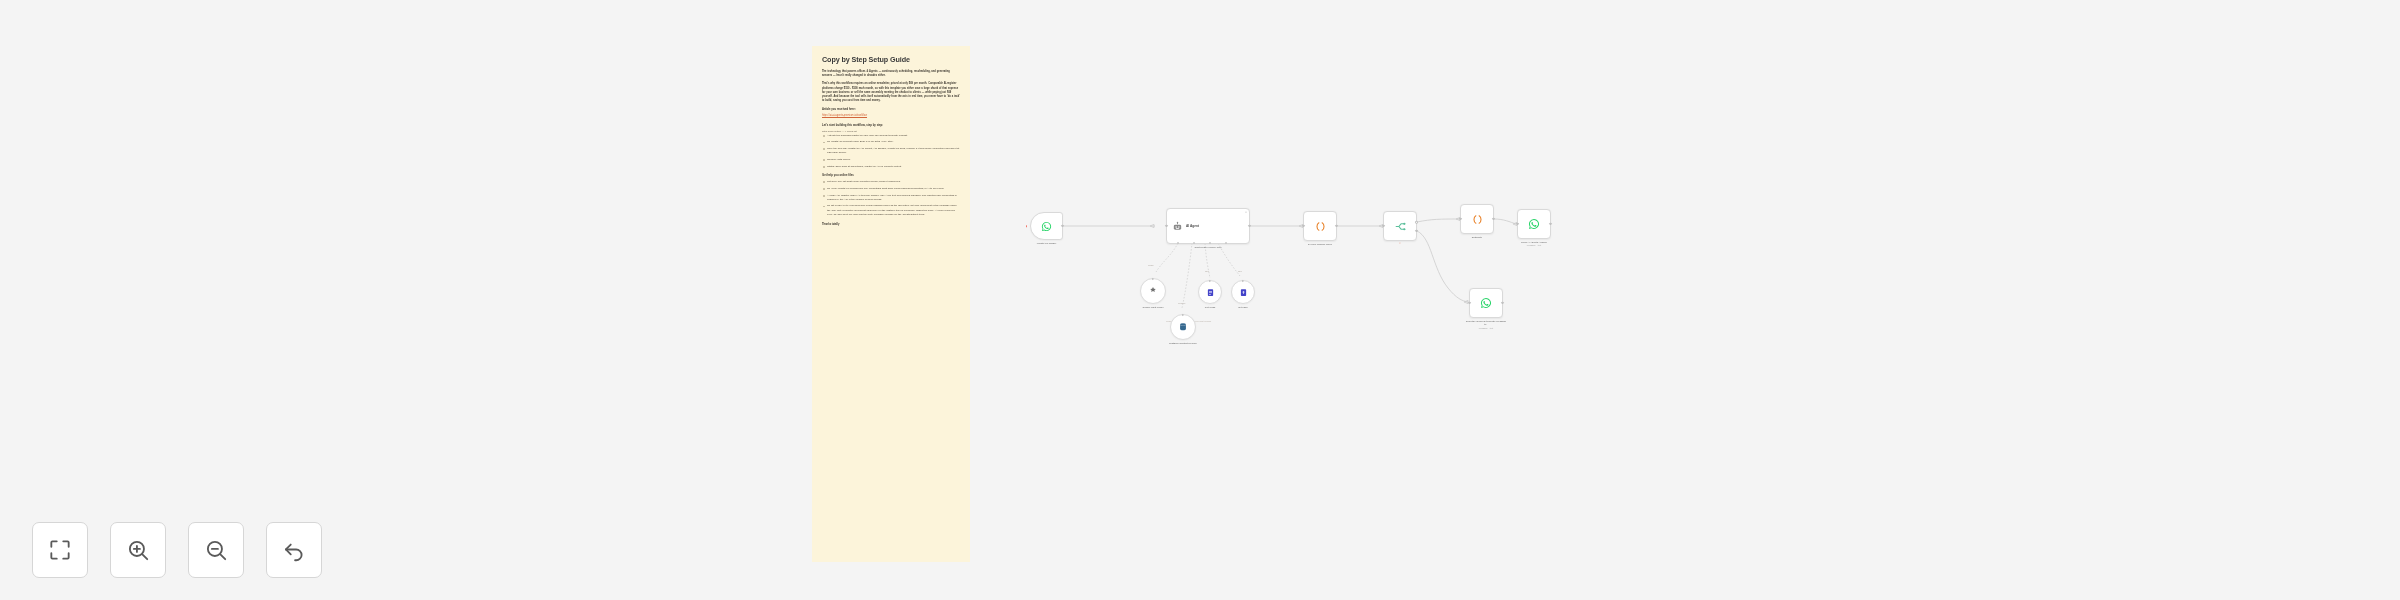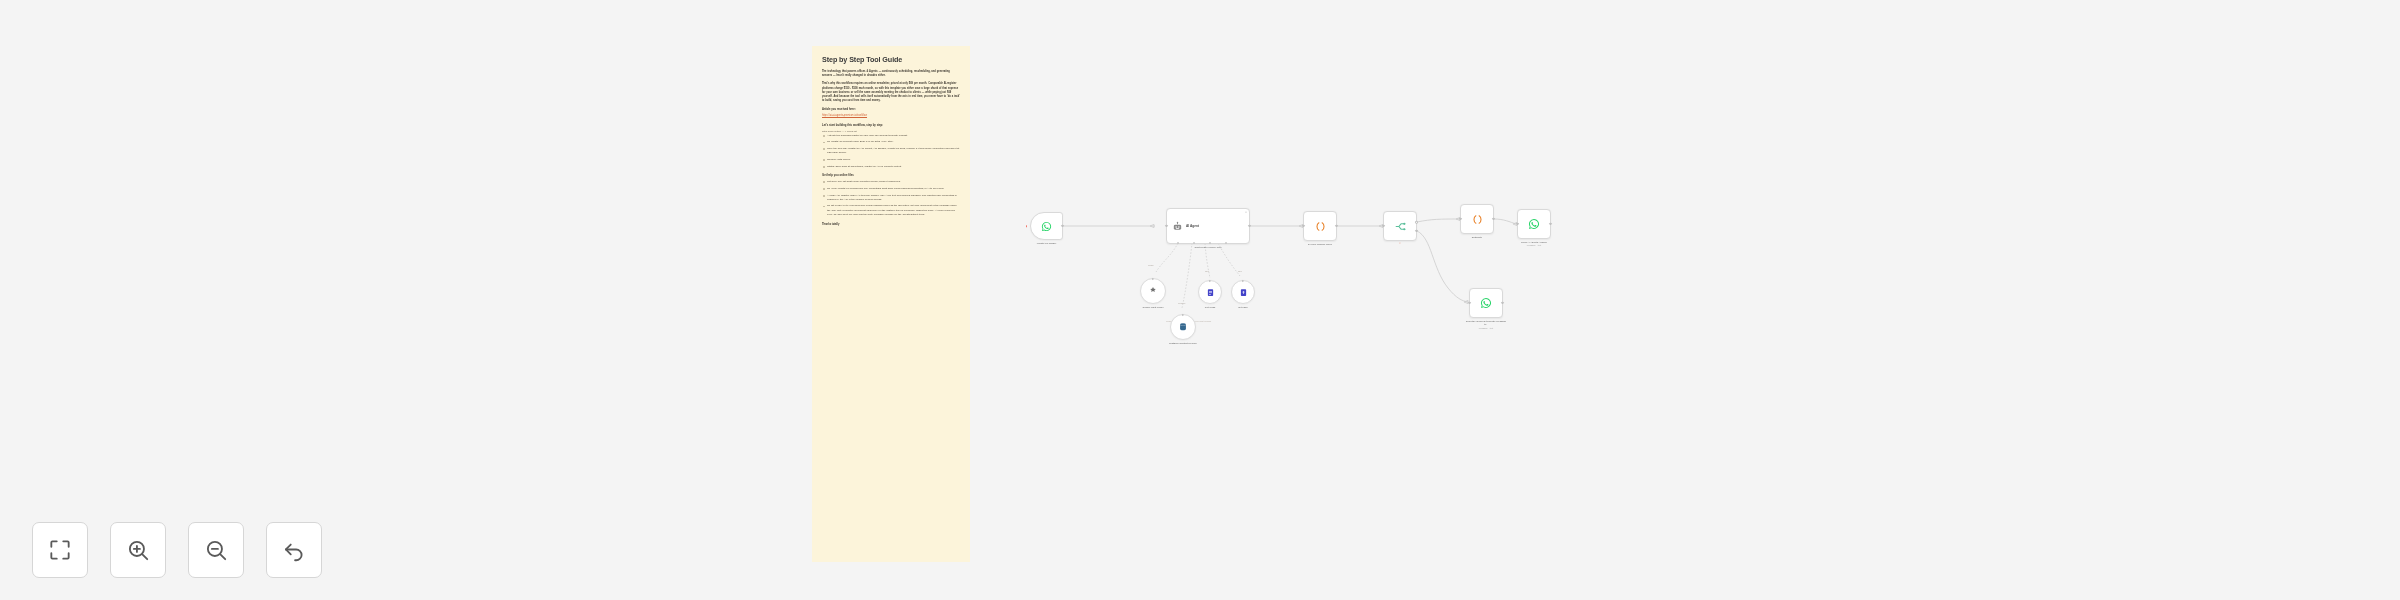--- a/index.html
+++ b/index.html
@@ -222,21 +222,21 @@
     <path d="M1494,219 C1504,219 1510,222 1516,224"></path>
     <path d="M1513,224 l4,-1.6 v3.2 z" fill="#c0c0c0" stroke="none"></path>
 
     <path class="dash" d="M1178,243 C1172,255 1162,262 1156,272"></path>
     <path class="dash" d="M1192,243 C1190,262 1186,290 1182,308"></path>
     <path class="dash" d="M1205,243 C1206,258 1208,268 1210,278"></path>
     <path class="dash" d="M1218,243 C1225,256 1232,266 1240,276"></path>
   </svg>
 
   <div class="doc-panel">
-    <div class="doc-title">Step by Step Tool Guide</div>
+    <div class="doc-title">Copy by Step Setup Guide</div>
 
     <div class="doc-para b">The technology that powers offices &amp; Agents — continuously scheduling, rescheduling, and generating answers — hasn't really changed in decades either.</div>
     <div class="doc-para b">That's why this workflow requires an online newsletter, priced at only $69 per month. Comparable AI-register platforms charge $150 - $500 each month, so with this template you either save a large chunk of that expense for your own business or sell the same assembly meeting the chatbot to clients — while paying just $69 yourself. And because the tool sells itself automatically from the axis in real time, you never have to 'do a task' to build, saving you cost from time and money.</div>
 
     <div class="doc-sec">Article you received here:</div>
     <div class="doc-para doc-link">https://ai-ai-agents-premium.io/workflow</div>
 
     <div class="doc-sec">Let's start building this workflow, step by step:</div>
     <div class="doc-small">Total build runtime — 4 hours list</div>
 

